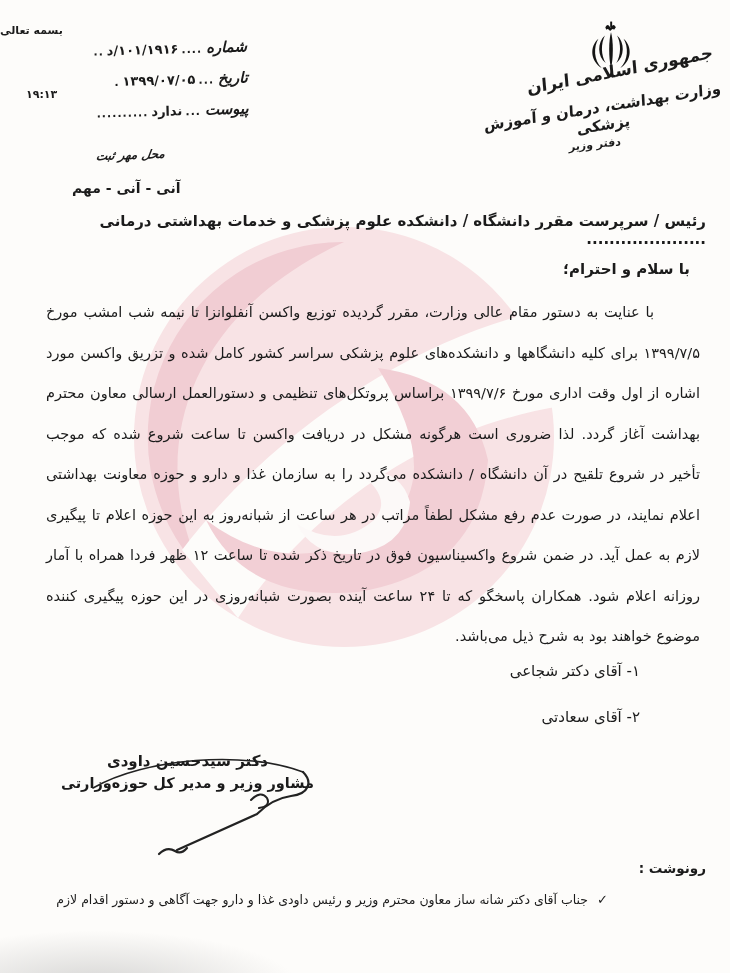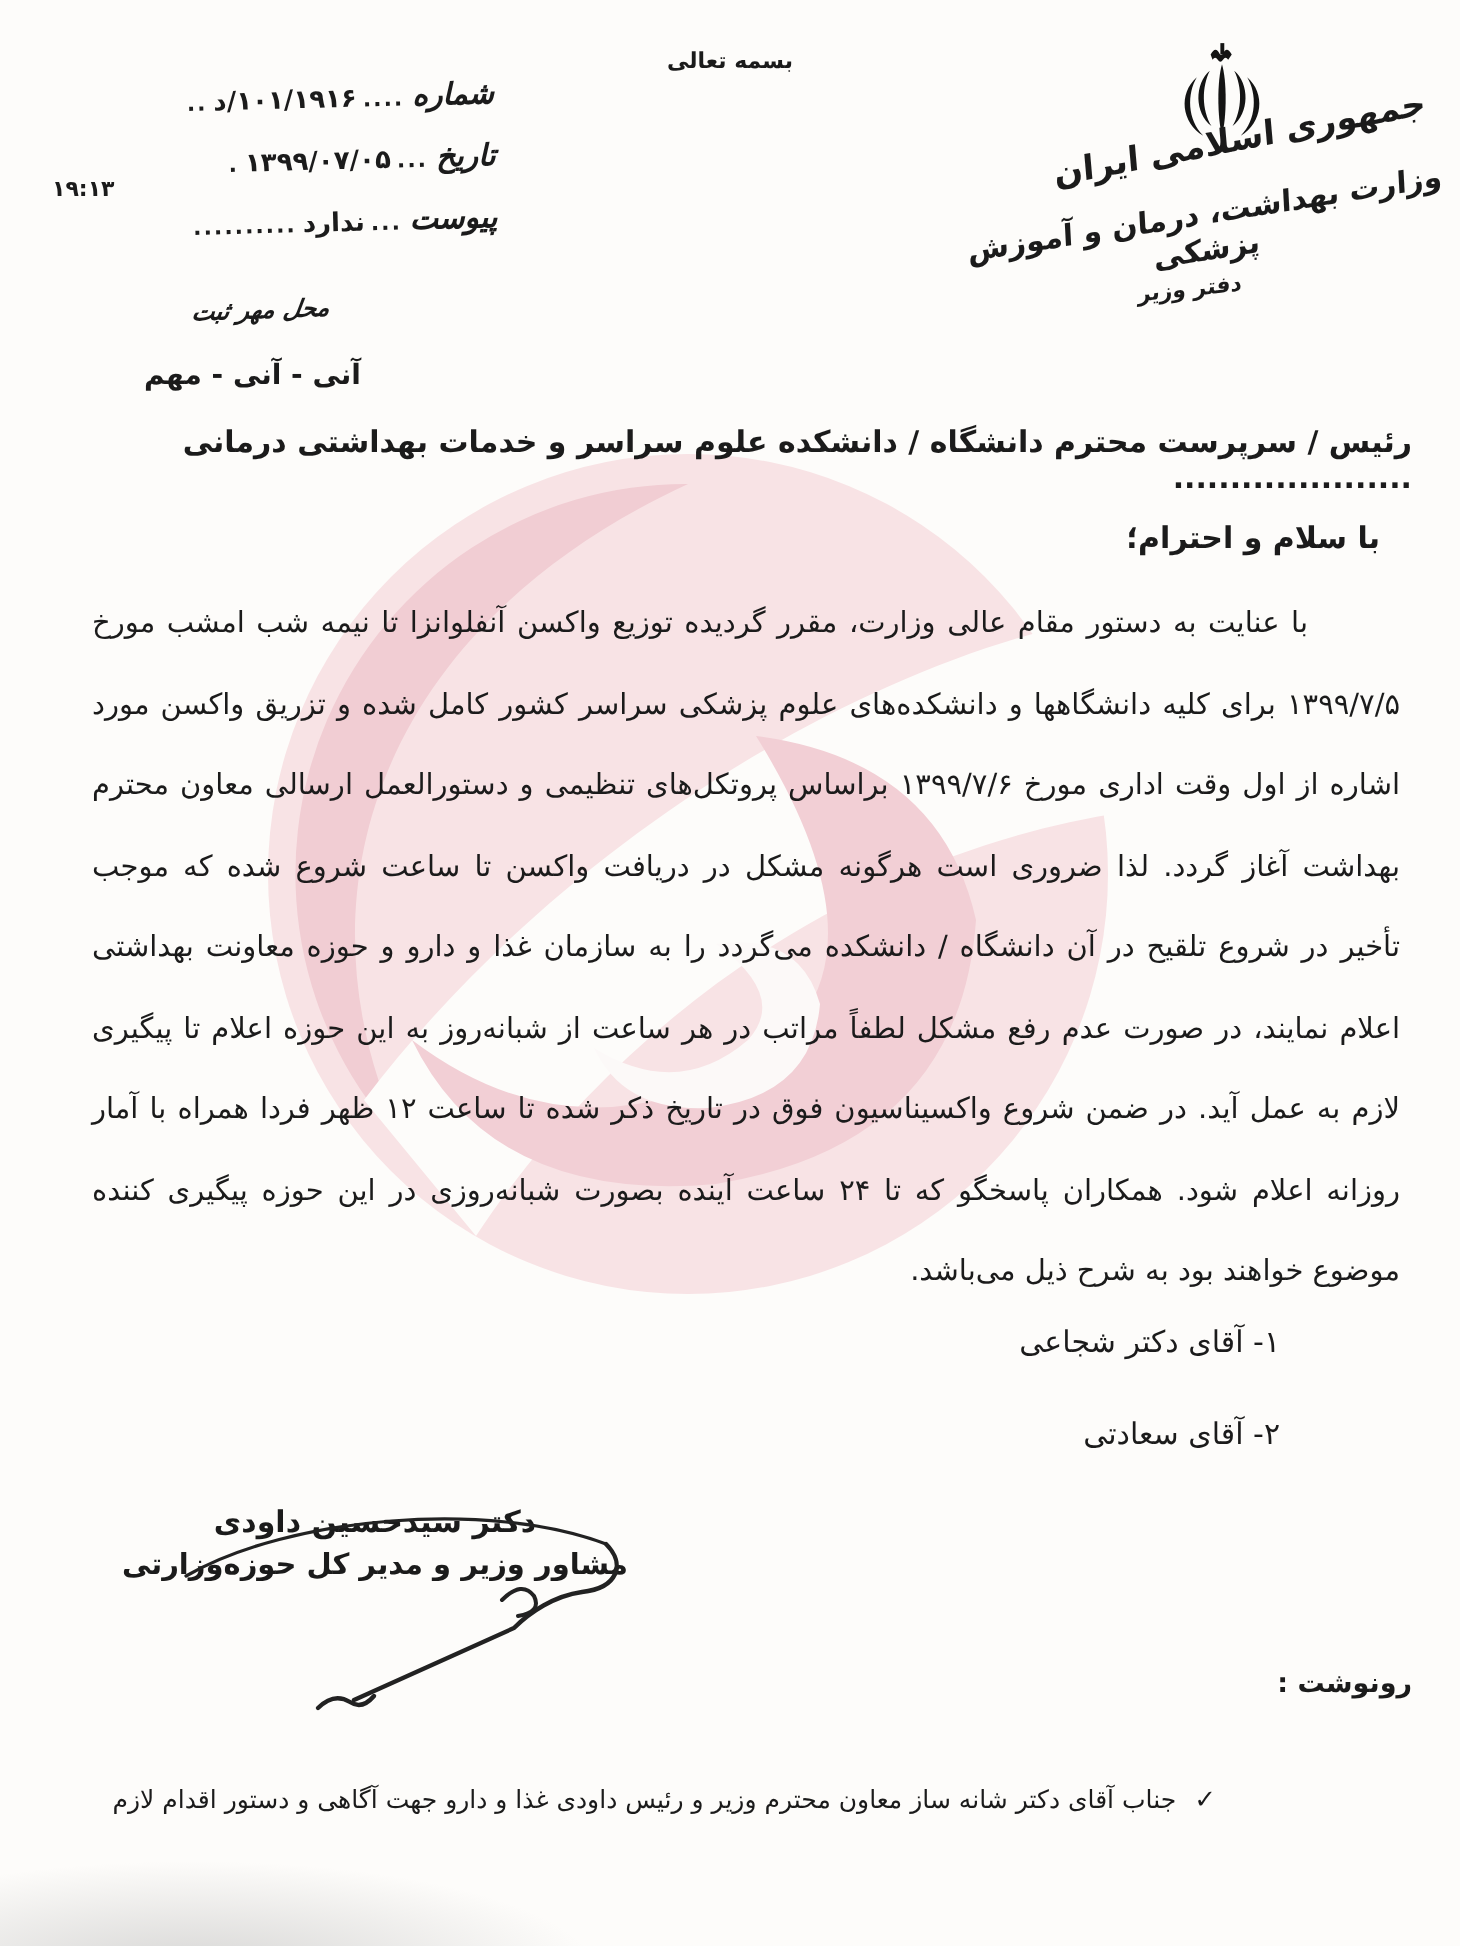--- a/index.html
+++ b/index.html
@@ -10,21 +10,21 @@
   }
   .abs{position:absolute;}
   .rtl{direction:rtl;unicode-bidi:embed;}
   
   .watermark{left:126px;top:220px;pointer-events:none;}
   .corner-smudge{
     left:-40px;top:930px;width:340px;height:70px;
     background:radial-gradient(ellipse at 40% 80%, rgba(150,150,150,.38), rgba(150,150,150,0) 70%);
   }
   
-  .bismillah{left:0;top:24px;width:100%;text-align:center;font-size:11px;font-weight:bold;}
+  .bismillah{left:0;top:24px;width:100%;font-size:11px;font-weight:bold;}
   .emblem{left:585px;top:20px;}
   .hdr-country{left:505px;top:60px;width:230px;text-align:center;
     font-size:17px;font-weight:bold;transform:rotate(-11deg) skewX(-6deg);}
   .hdr-ministry{left:468px;top:98px;width:270px;text-align:center;
     font-size:15px;font-weight:bold;transform:rotate(-9deg) skewX(-6deg);}
   .hdr-office{left:545px;top:138px;width:100px;text-align:center;
     font-size:11px;font-weight:bold;transform:rotate(-6deg) skewX(-8deg);}
   
   .info-block{left:58px;top:40px;width:190px;transform:rotate(-1.5deg);}
   .info-row{direction:rtl;display:flex;align-items:baseline;height:31px;white-space:nowrap;}
@@ -45,21 +45,21 @@
   .body-line.last{text-align-last:right;}
   
   .contacts{right:90px;top:648px;font-size:15px;text-align:right;margin-left:46px;}
   .contact-item{line-height:46px;}
   
   .signature{left:40px;top:750px;width:295px;text-align:center;}
   .sig-name{font-size:15px;font-weight:bold;line-height:22px;}
   .sig-title{font-size:14.5px;font-weight:bold;line-height:22px;}
   .sig-scrawl{left:85px;top:748px;pointer-events:none;}
   
-  .footer-label{right:24px;top:834px;font-size:13.5px;font-weight:bold;}
+  .footer-label{right:24px;top:860px;font-size:13.5px;font-weight:bold;}
   .footer-items{right:122px;top:888px;font-size:12.5px;text-align:right;white-space:nowrap;}
   .footer-item{line-height:23px;direction:rtl;}
   .check{font-size:13px;font-weight:bold;margin-left:9px;}
 </style>
 </head>
 <body>
 
 <div class="page">
 
   <svg class="abs watermark" width="436" height="434" viewBox="0 0 436 434">
@@ -108,21 +108,21 @@
       <span class="info-dots">..........</span>
     </div>
   </div>
 
   <div class="abs scan-time">۱۹:۱۳</div>
 
   <div class="abs rtl stamp-note">محل مهر ثبت</div>
 
   <div class="abs rtl priority">آنی - آنی - مهم</div>
 
-  <div class="abs rtl recipient">رئیس / سرپرست محترم دانشگاه / دانشکده علوم سراسر و خدمات بهداشتی درمانی .....................</div>
+  <div class="abs rtl recipient">رئیس / سرپرست مقرر دانشگاه / دانشکده علوم پزشکی و خدمات بهداشتی درمانی .....................</div>
 
   <div class="abs rtl salutation">با سلام و احترام؛</div>
 
   <div class="abs rtl body-text">
     <div class="body-line first">با عنایت به دستور مقام عالی وزارت، مقرر گردیده توزیع واکسن آنفلوانزا تا نیمه شب امشب مورخ</div>
     <div class="body-line">۱۳۹۹/۷/۵ برای کلیه دانشگاهها و دانشکده‌های علوم پزشکی سراسر کشور کامل شده و تزریق واکسن مورد</div>
     <div class="body-line">اشاره از اول وقت اداری مورخ ۱۳۹۹/۷/۶ براساس پروتکل‌های تنظیمی و دستورالعمل ارسالی معاون محترم</div>
     <div class="body-line">بهداشت آغاز گردد. لذا ضروری است هرگونه مشکل در دریافت واکسن تا ساعت شروع شده که موجب</div>
     <div class="body-line">تأخیر در شروع تلقیح در آن دانشگاه / دانشکده می‌گردد را به سازمان غذا و دارو و حوزه معاونت بهداشتی</div>
     <div class="body-line">اعلام نمایند، در صورت عدم رفع مشکل لطفاً مراتب در هر ساعت از شبانه‌روز به این حوزه اعلام تا پیگیری</div>

